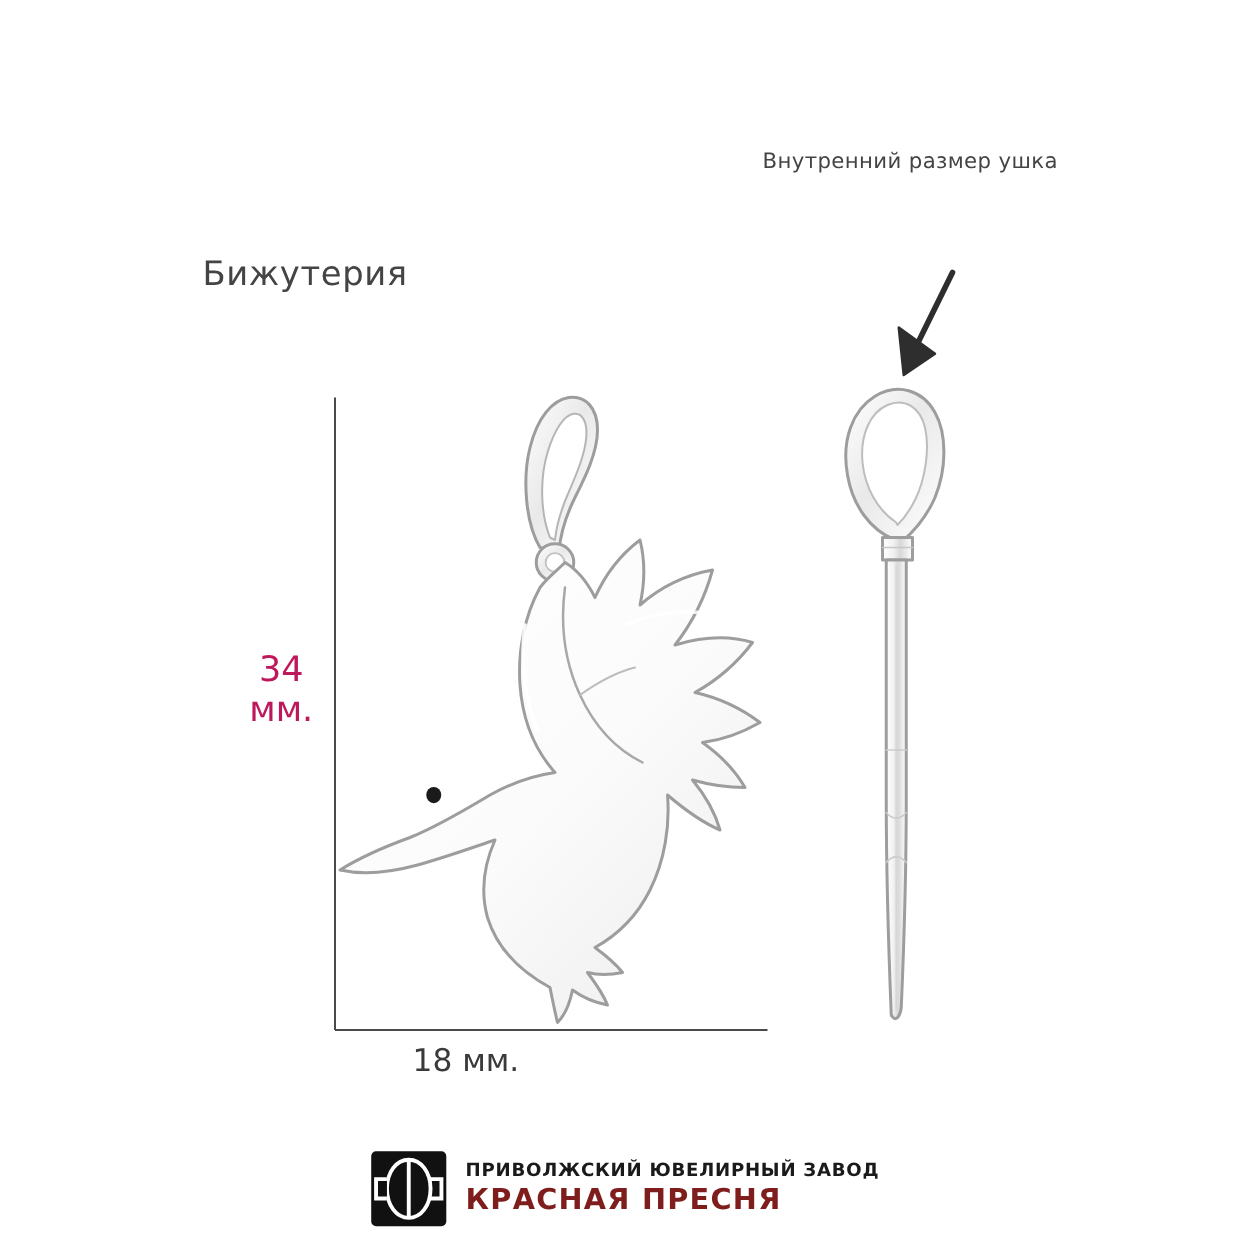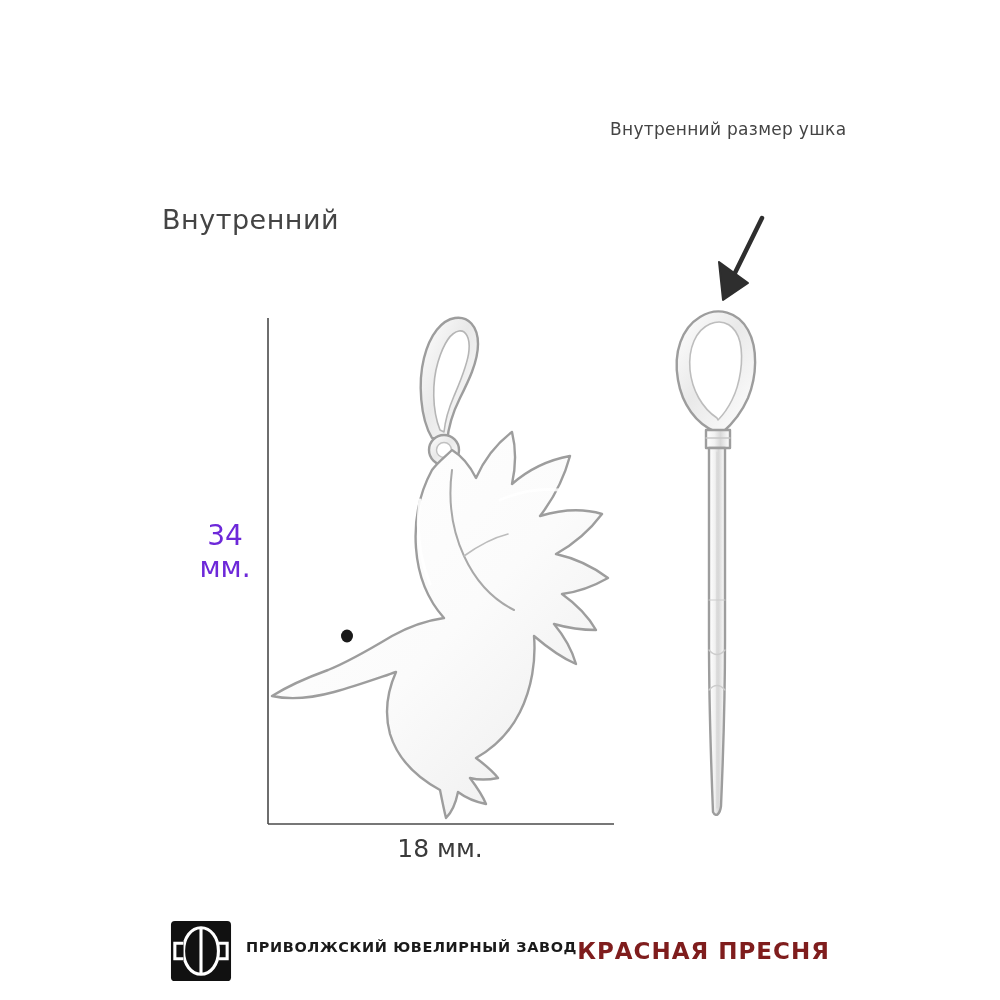--- a/index.html
+++ b/index.html
@@ -46,45 +46,44 @@
   .label-loop div { white-space: nowrap; }
 
   .dim-height {
     position: absolute;
     left: 190px;
     top: 520px;
     width: 70px;
     text-align: center;
     font-size: 28px;
     line-height: 32px;
-    color: #6d28d9;
+    color: #be185d;
   }
   .dim-width {
     position: absolute;
     left: 330px;
     top: 834px;
     width: 220px;
-    text-align: center;
     font-size: 25px;
     color: #3a3a3a;
   }
 
   
   .brand {
     position: absolute;
     left: 0;
     right: 0;
     bottom: 18px;
     display: flex;
     align-items: center;
     justify-content: center;
     gap: 14px;
   }
   .brand-logo { width: 62px; height: 62px; display: block; }
-  .brand-text { display: flex; line-height: 1; }
+  .brand-text { display: flex; flex-direction: column; line-height: 1; }
   .brand-top {
     font-size: 14.5px;
     letter-spacing: 0.6px;
     color: #1a1a1a;
     font-weight: bold;
     margin-bottom: 4px;
   }
   .brand-main {
     font-size: 23px;
     letter-spacing: 1px;
@@ -98,21 +97,21 @@
     left: 0;
     top: 0;
   }
 </style>
 </head>
 <body>
 
 <div class="stage">
 
   <div class="label-material">
-    <div>Внутренний</div>
+    <div>Бижутерия</div>
   </div>
 
   <div class="label-loop">
     <div>Внутренний размер ушка</div>
   </div>
 
   <div class="dim-height">
     <div>34</div>
     <div>мм.</div>
   </div>

